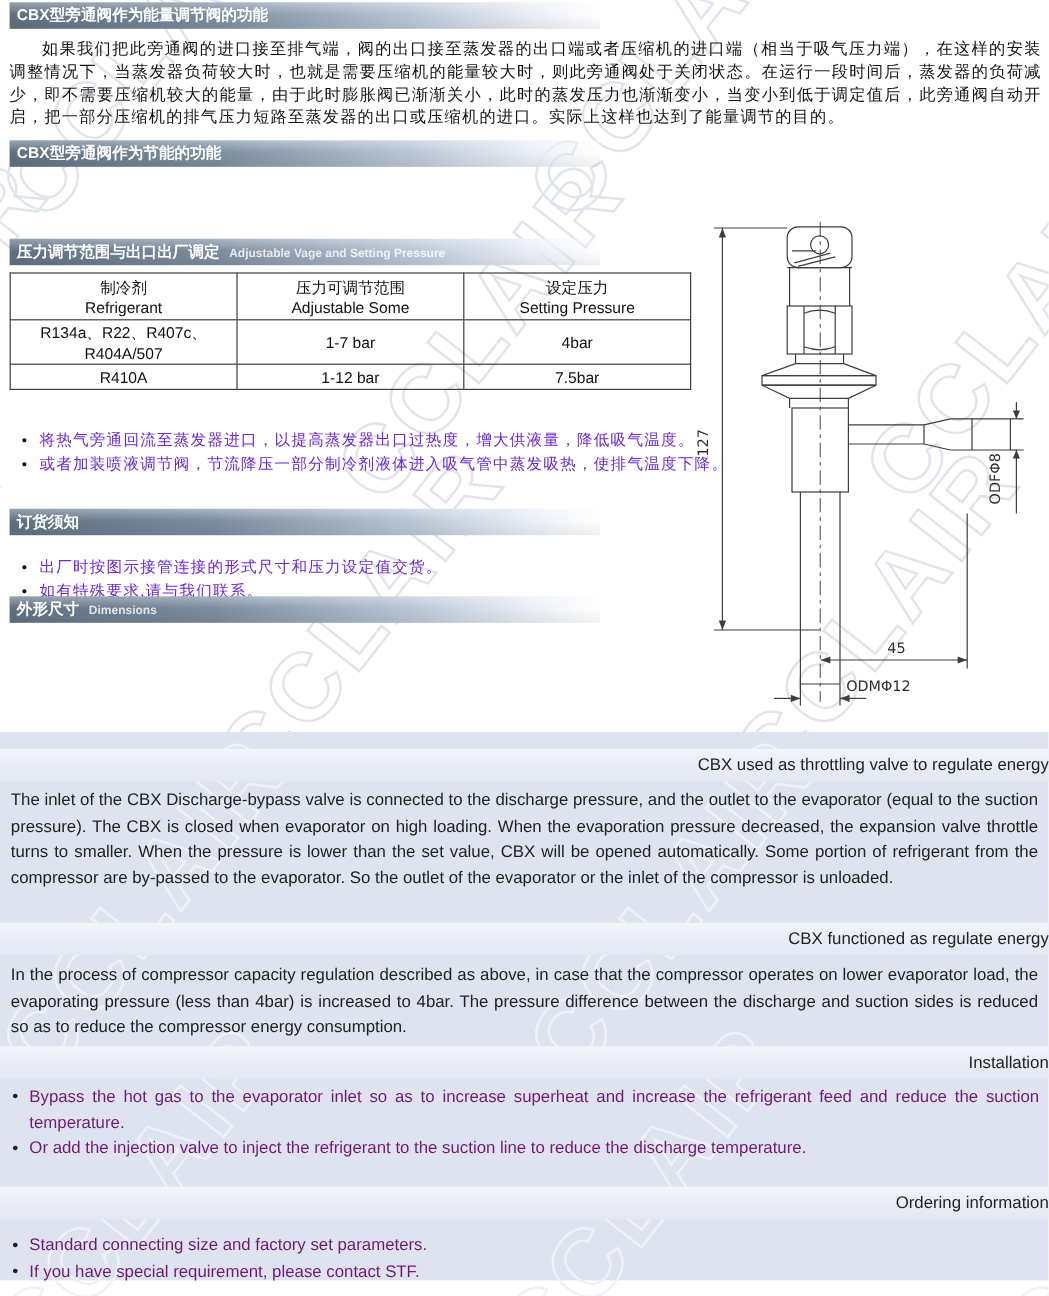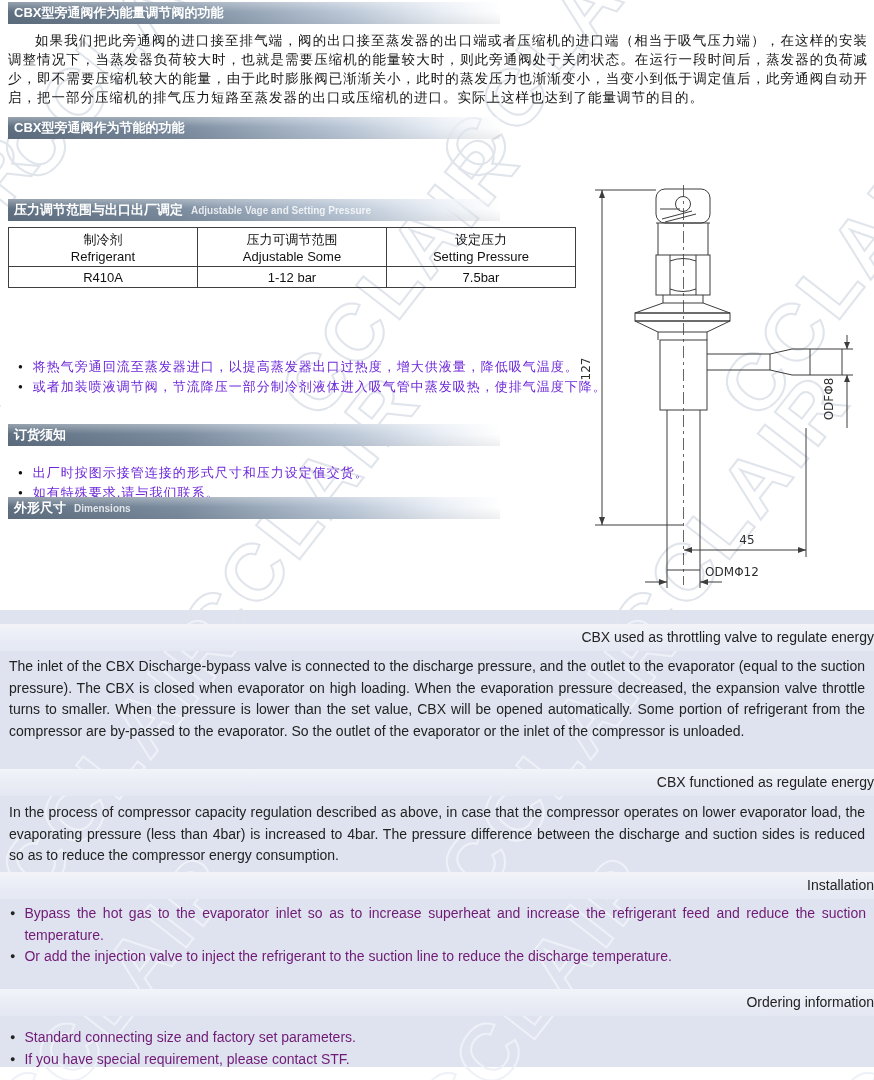--- a/index.html
+++ b/index.html
@@ -119,20 +119,25 @@
           <div>压力可调节范围</div>
           <div>Adjustable Some</div>
         </th>
         <th style="width:180px">
           <div>设定压力</div>
           <div>Setting Pressure</div>
         </th>
       </tr>
     </thead>
     <tbody>
+      <tr class="r1">
+        <td>R134a、R22、R407c、R404A/507</td>
+        <td>1-7 bar</td>
+        <td>4bar</td>
+      </tr>
       <tr class="r2">
         <td>R410A</td>
         <td>1-12 bar</td>
         <td>7.5bar</td>
       </tr>
     </tbody>
   </table>
 
   <div class="cnbullets" style="top:357px">
     <div class="li">将热气旁通回流至蒸发器进口，以提高蒸发器出口过热度，增大供液量，降低吸气温度。</div>

